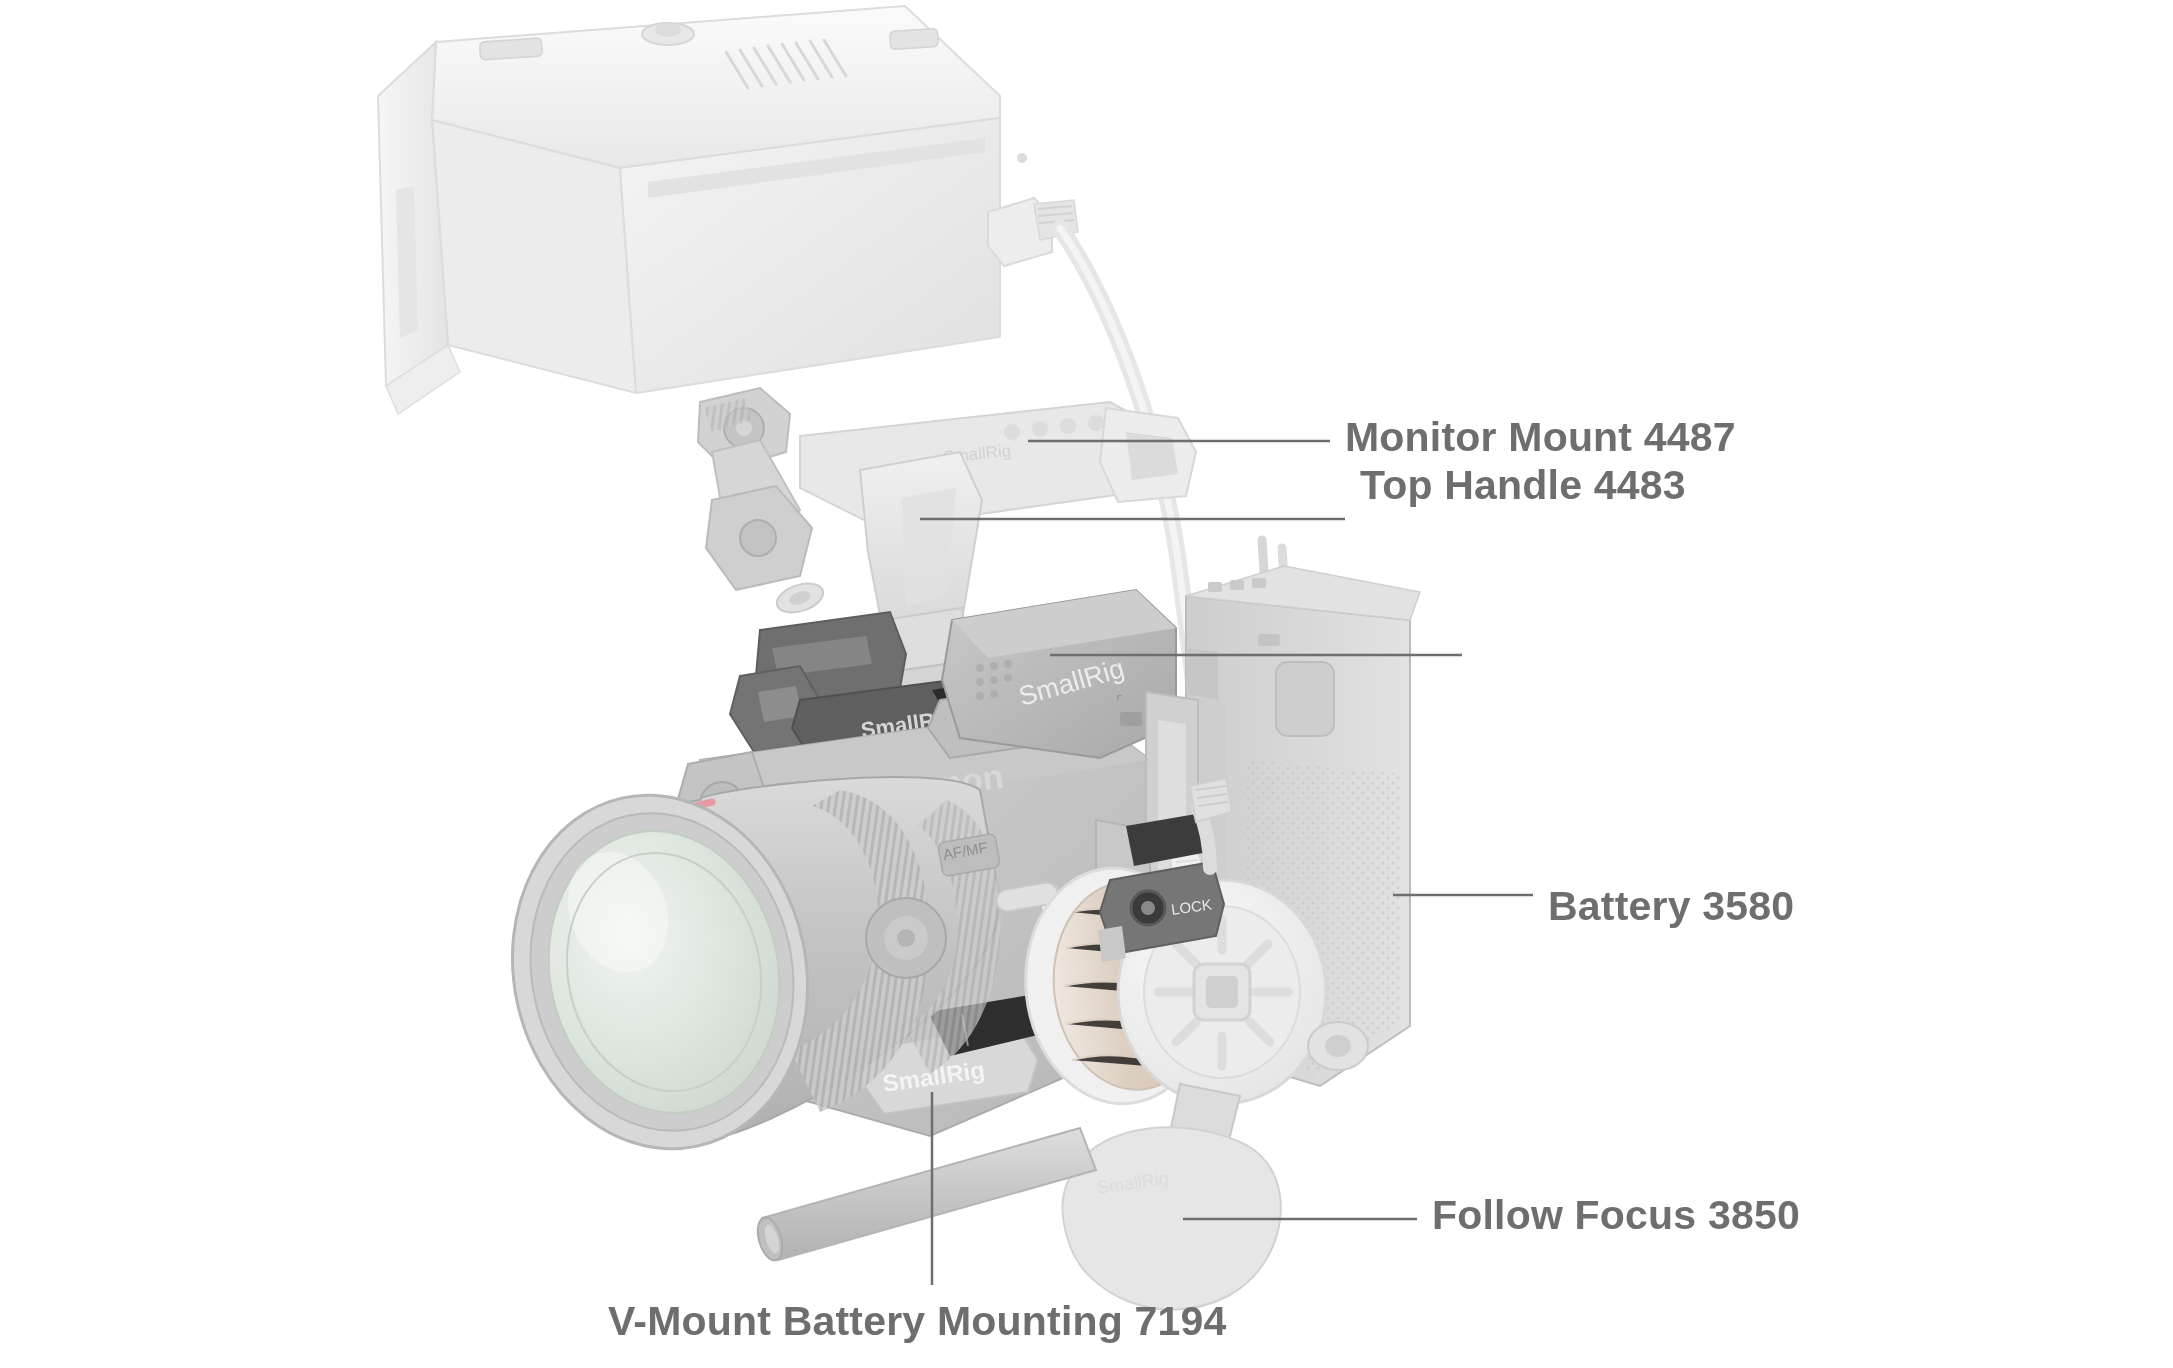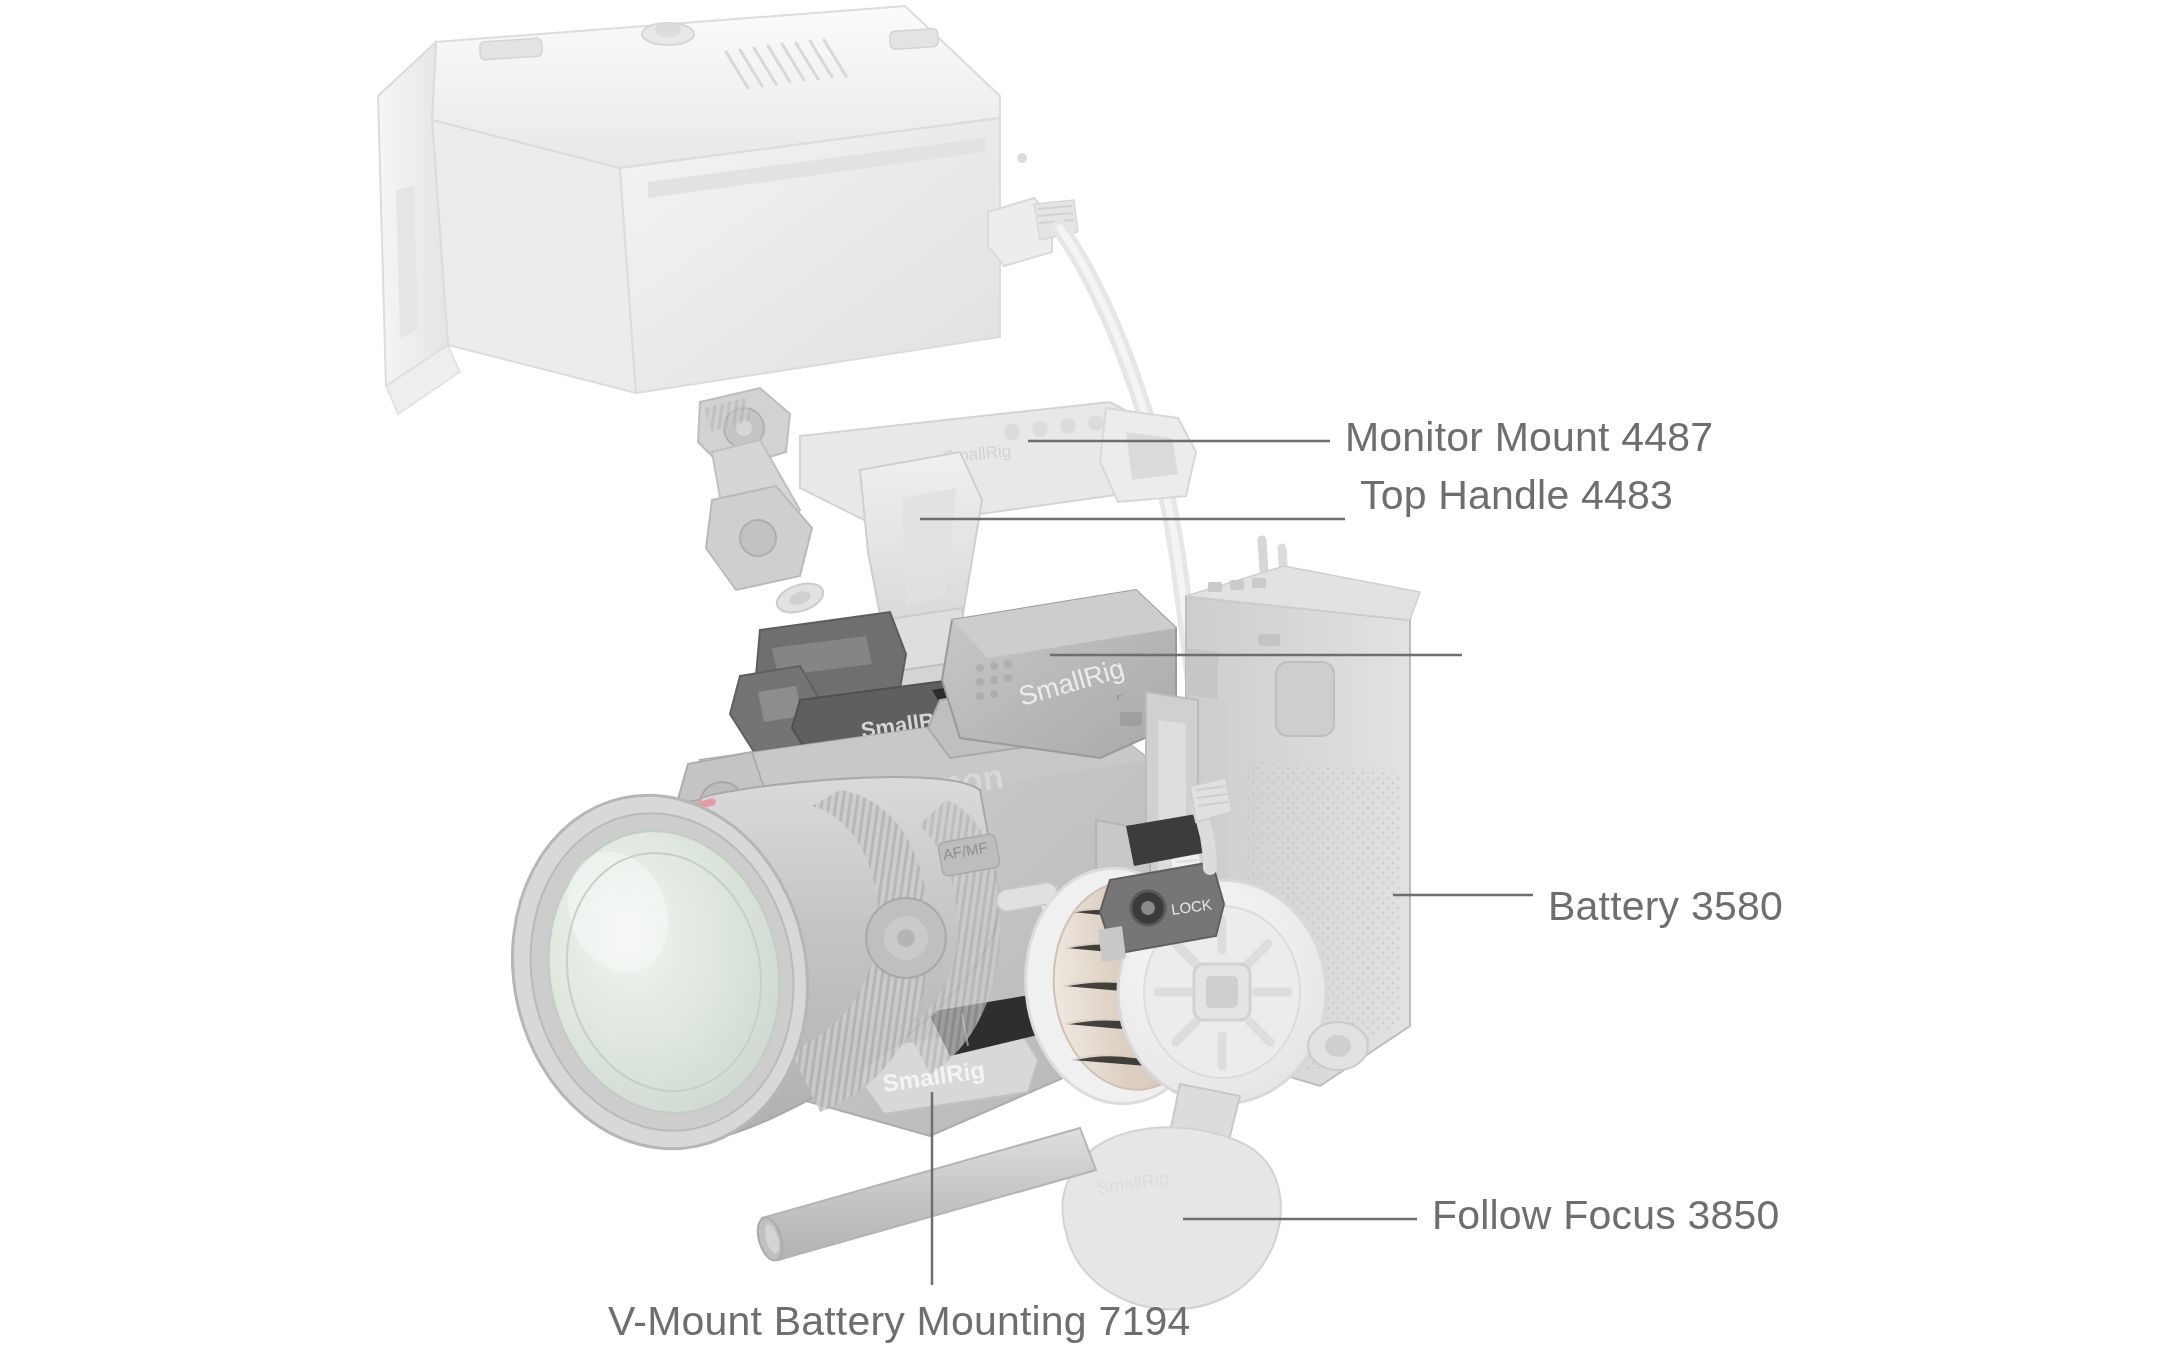--- a/index.html
+++ b/index.html
@@ -21,21 +21,21 @@
   #diagram-svg {
     position: absolute;
     left: 0; top: 0;
     width: 2173px;
     height: 1368px;
   }
   .callout-label {
     position: absolute;
     color: #6e6e6e;
     font-size: 41px;
-    font-weight: 400;
+    font-weight: 700;
     letter-spacing: 0.2px;
     white-space: nowrap;
     font-family: "Liberation Sans", sans-serif;
   }
 </style>
 </head>
 <body>
 
 <div id="stage">
 
@@ -420,21 +420,21 @@
       <line x1="920" y1="519" x2="1345" y2="519"></line>
       <line x1="1050" y1="655" x2="1462" y2="655"></line>
       <line x1="1393" y1="895" x2="1533" y2="895"></line>
       <line x1="1183" y1="1219" x2="1417" y2="1219"></line>
       <line x1="932" y1="1092" x2="932" y2="1285"></line>
     </g>
   </svg>
 
   <div class="callout-label" style="left:1345px; top:414px;">Monitor Mount 4487</div>
 
-  <div class="callout-label" style="left:1360px; top:472px;">Top Handle 4483</div>
+  <div class="callout-label" style="left:1360px; top:462px;">Top Handle 4483</div>
 
 
   <div class="callout-label" style="left:1548px; top:867px;margin-top:16px;">Battery 3580</div>
 
   <div class="callout-label" style="left:1432px; top:1192px;text-align:center;">Follow Focus 3850</div>
 
   <div class="callout-label" style="left:608px; top:1298px;">V-Mount Battery Mounting 7194</div>
 
 </div>
 

